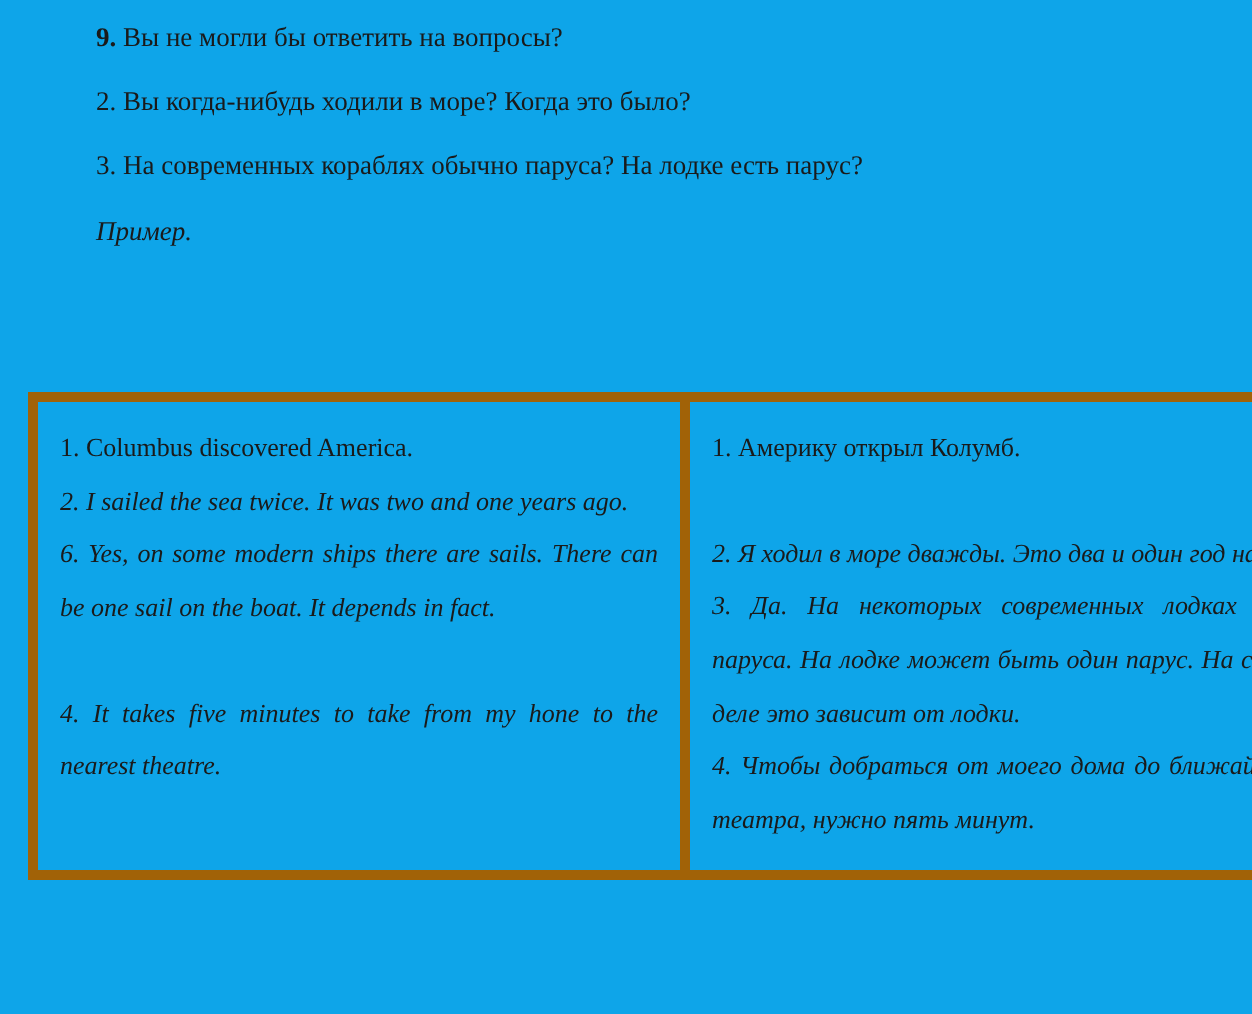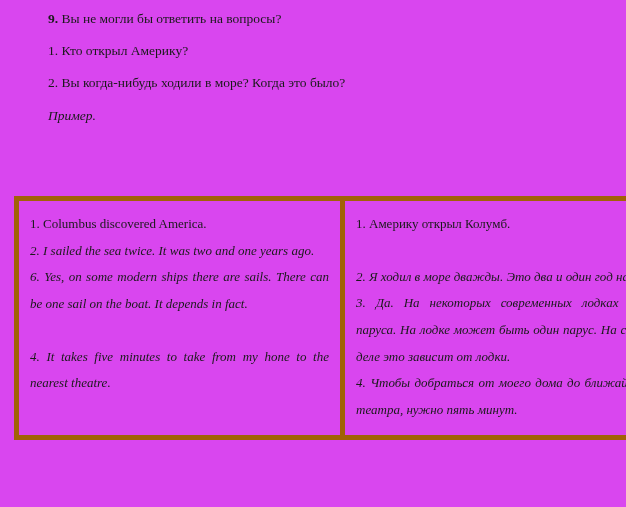--- a/index.html
+++ b/index.html
@@ -13,21 +13,21 @@
     font-family: "Liberation Serif", serif;
     color: #1a1a1a;
     position: relative;
     overflow: hidden;
   }
   .page {
     position: absolute;
     left: 0; top: 0;
     width: 626px;
     height: 507px;
-    background: #d946ef;
+    background: #0ea5e9;
   }
   .q-block {
     position: absolute;
     left: 48px;
     top: 10px;
     width: 560px;
   }
   .q-head {
     font-size: 13.5px;
     line-height: 1.35;
@@ -87,22 +87,22 @@
 
 <div class="page">
 
   <div class="q-block">
 
     <div class="q-head">
       <span class="num">9.</span>
       <span>Вы не могли бы ответить на вопросы?</span>
     </div>
 
-    <div class="q-item">1. Кто открыл Америку?</div>
     <div class="q-item">2. Вы когда-нибудь ходили в море? Когда это было?</div>
+    <div class="q-item">3. На современных кораблях обычно паруса? На лодке есть парус?</div>
 
     <div class="q-sample">Пример.</div>
   </div>
 
   <table class="answers">
     <tbody>
       <tr>
         <td class="col-left">
           <div class="cell-inner">
             <p>1. Columbus discovered America.</p>

